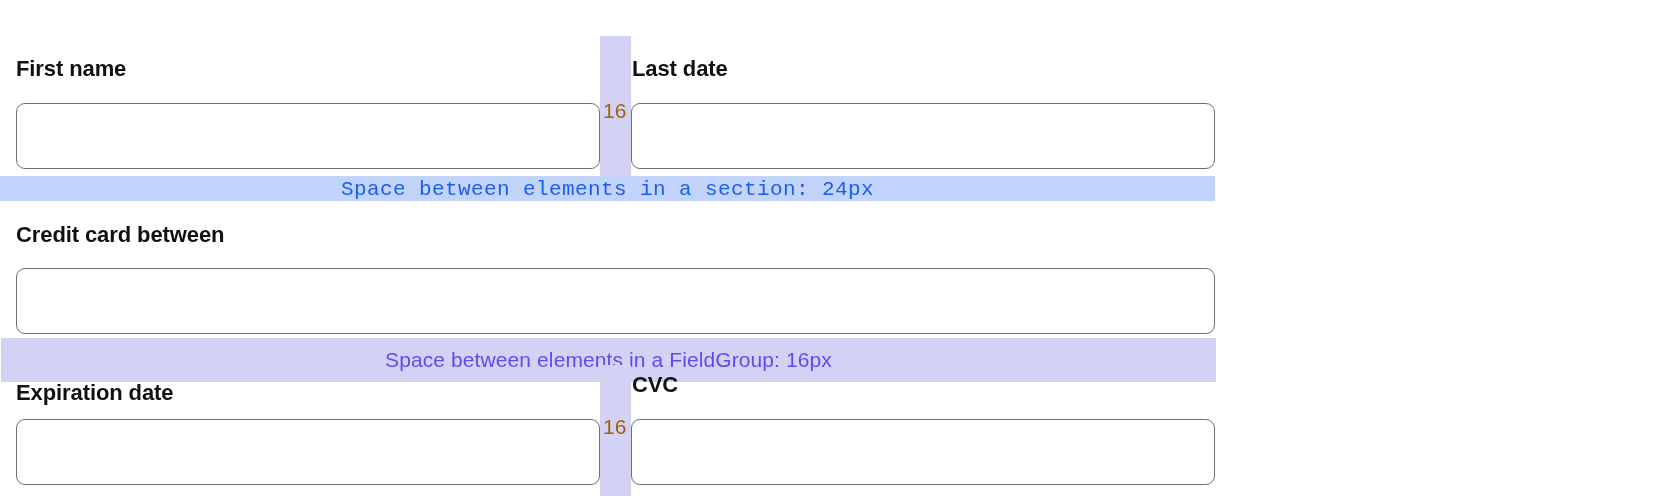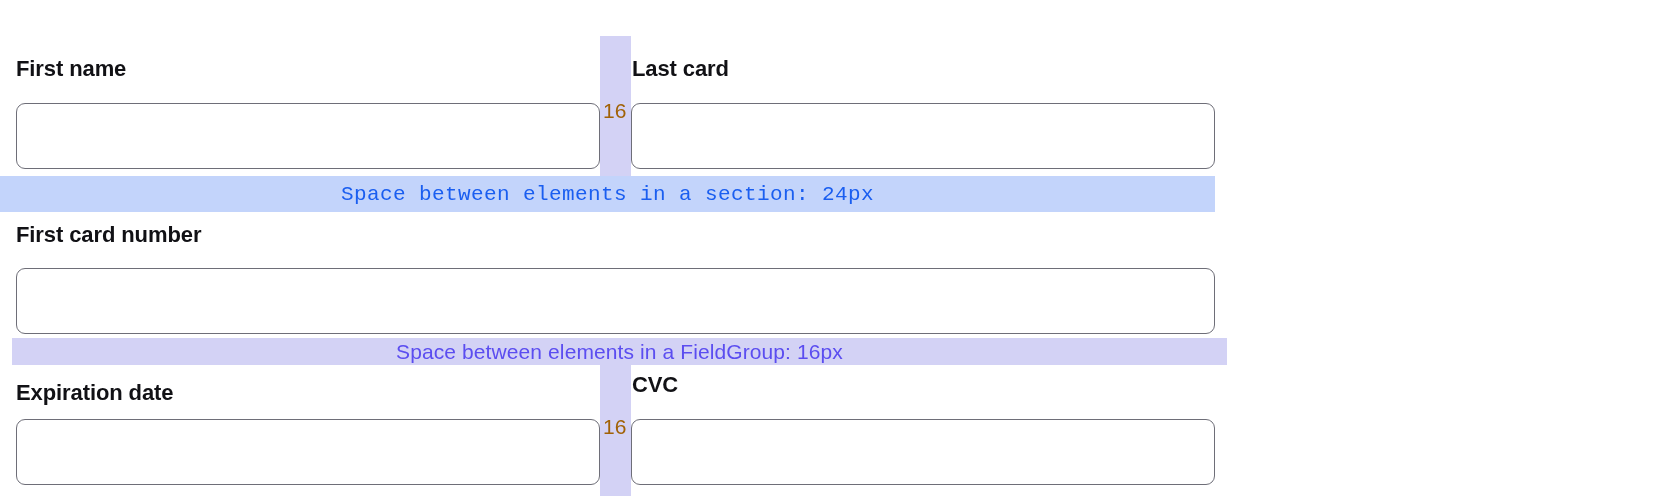--- a/index.html
+++ b/index.html
@@ -89,36 +89,36 @@
 </style>
 </head>
 <body>
 
 <div class="canvas">
 
   <div class="field-label" style="left:16px; top:20px;">First name</div>
 
   <div class="input-box" style="left:16px; top:67px; width:584px;"></div>
 
-  <div class="field-label" style="left:632px; top:20px;">Last card</div>
+  <div class="field-label" style="left:632px; top:20px;">Last date</div>
 
   <div class="input-box" style="left:631px; top:67px; width:584px;"></div>
 
   <div class="gutter-strip" style="left:600px; top:0px; width:31px; height:140px;"></div>
   <div class="gutter-value" style="left:603px; top:64px;">16</div>
 
-  <div class="band band-section" style="left:0px; top:140px; width:1215px; height:36px;">
+  <div class="band band-section" style="left:0px; top:140px; width:1215px; height:25px;align-items:flex-end;">
     <span class="band-text">Space between elements in a section: 24px</span>
   </div>
 
-  <div class="field-label" style="left:16px; top:186px;">First card number</div>
+  <div class="field-label" style="left:16px; top:186px;">Credit card between</div>
 
   <div class="input-box" style="left:16px; top:232px; width:1199px;"></div>
 
-  <div class="band band-fieldgroup" style="left:12px; top:302px; width:1215px; height:27px;">
+  <div class="band band-fieldgroup" style="left:1px; top:302px; width:1215px; height:44px;">
     <span class="band-text">Space between elements in a FieldGroup: 16px</span>
   </div>
 
   <div class="field-label" style="left:16px; top:344px;">Expiration date</div>
 
   <div class="input-box" style="left:16px; top:383px; width:584px;"></div>
 
   <div class="field-label" style="left:632px; top:336px;">CVC</div>
 
   <div class="input-box" style="left:631px; top:383px; width:584px;"></div>

